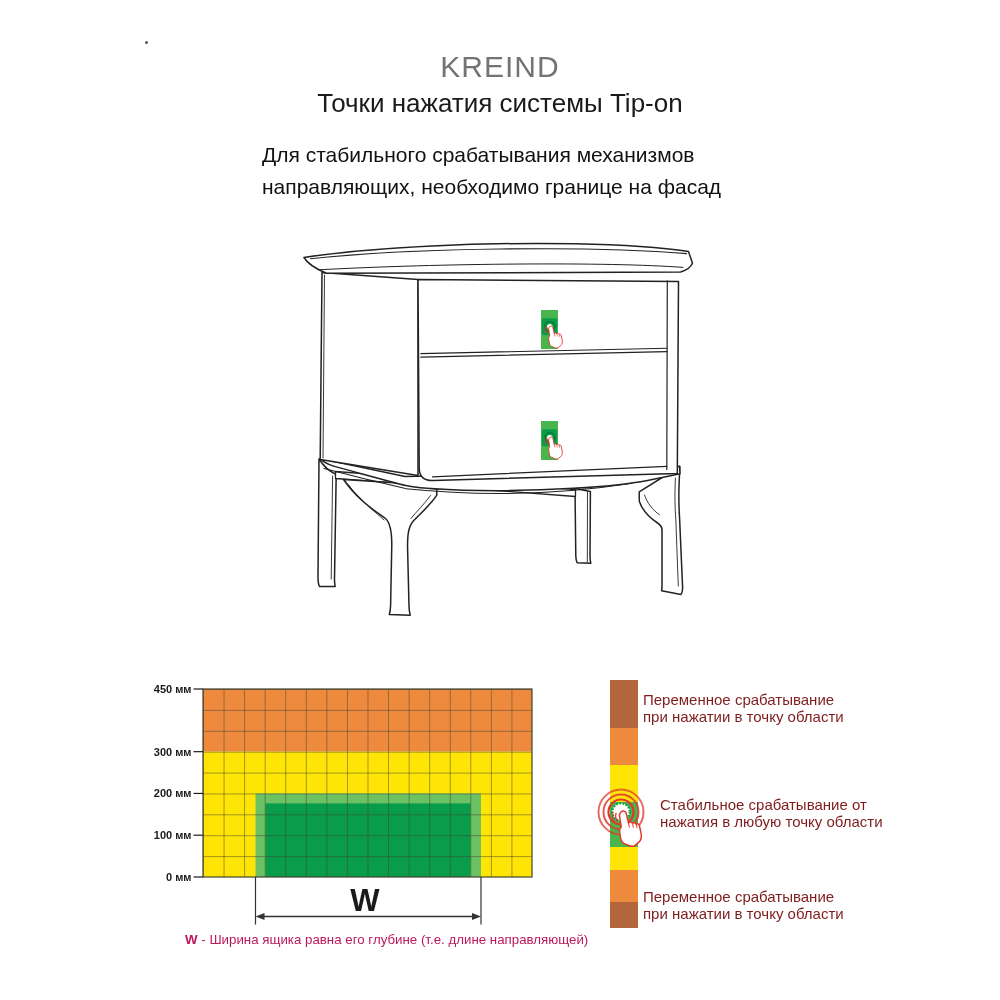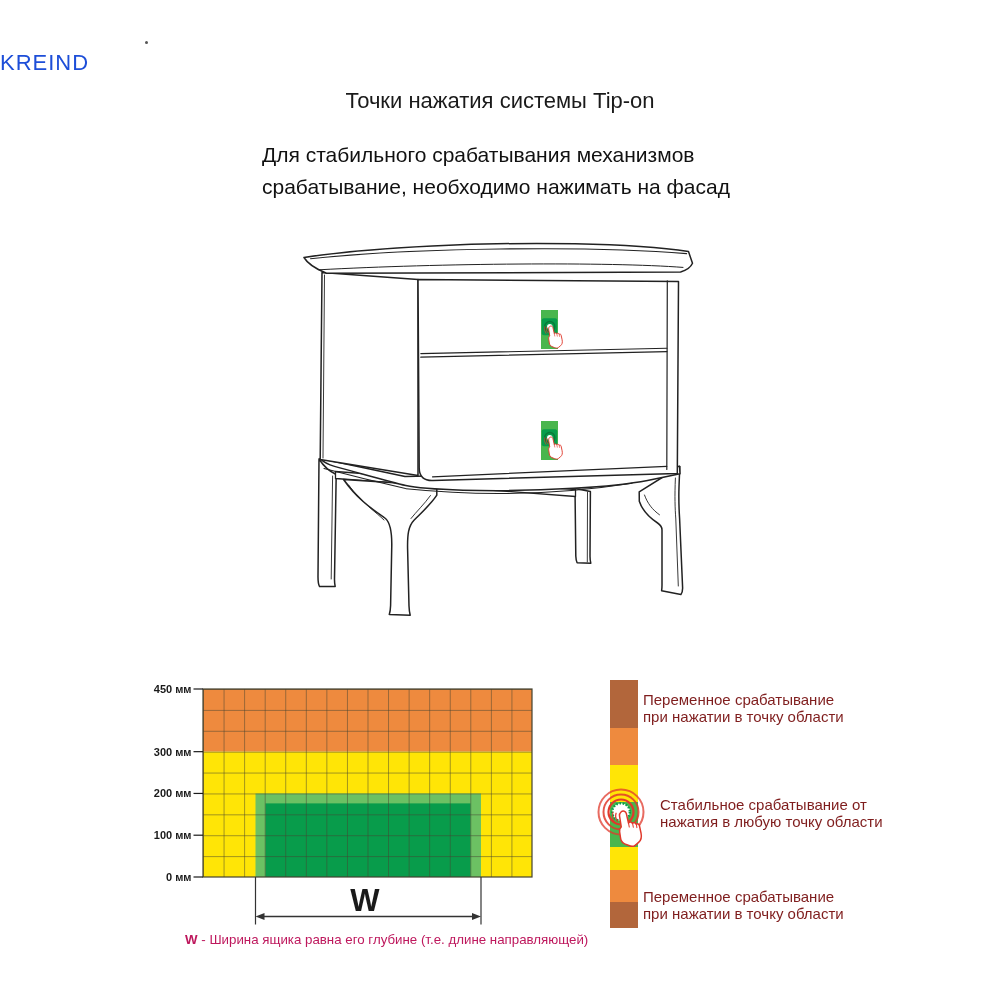--- a/index.html
+++ b/index.html
@@ -1,21 +1,21 @@
 <!DOCTYPE html>
 <html style="--c-brown: #B2663B; --c-orange: #EE8A3E; --c-yellow: #FFE506; --c-green: #49B64D; --c-green-light: #6CC163; --c-green-dark: #089C4B; --c-red: #E0392C; --c-line: #222222; --c-grid-line: #44412F; --c-text: #1A1A1A;"><head>
 <meta charset="utf-8">
 <style>
   html,body{margin:0;padding:0;background:#fff;}
   .stage{position:relative;width:1000px;height:1000px;background:#fff;overflow:hidden;
          font-family:"Liberation Sans", sans-serif;color:#1a1a1a;}
   .abs{position:absolute;}
   .stray-dot{left:145px;top:41px;width:3px;height:3px;border-radius:50%;background:#555;}
-  .title{left:0;top:50px;width:1000px;text-align:left;font-size:22px;letter-spacing:1px;color:#1d4ed8;}
-  .subtitle{left:0;top:88px;width:1000px;text-align:center;font-size:22px;color:#1a1a1a;}
+  .title{left:0;top:50px;width:1000px;text-align:center;font-size:30px;letter-spacing:1px;color:#737373;}
+  .subtitle{left:0;top:88px;width:1000px;text-align:center;font-size:26px;color:#1a1a1a;}
   .description{left:262px;top:139px;width:520px;font-size:21px;line-height:31.5px;color:#111;}
   .caption{left:185px;top:932px;width:430px;font-size:13.3px;color:#be185d;}
   .caption b{font-weight:700;}
   .legend-bar{left:610px;top:680px;width:28px;display:flex;flex-direction:column;}
   .legend-text{font-size:15px;line-height:17px;color:#7f1d1d;}
   .lt1{left:643px;top:691px;}
   .lt2{left:660px;top:796px;}
   .lt3{left:643px;top:888px;}
   svg text{font-family:"Liberation Sans", sans-serif;}
 </style>
@@ -42,21 +42,21 @@
     </defs>
   </svg>
 
   <div class="abs stray-dot"></div>
 
   <div class="abs title">KREIND</div>
   <div class="abs subtitle">Точки нажатия системы Tip-on</div>
 
   <div class="abs description">
     <div>Для стабильного срабатывания механизмов</div>
-    <div>срабатывание, необходимо нажимать на фасад</div>
+    <div>направляющих, необходимо границе на фасад</div>
   </div>
 
   <svg class="abs" style="left:280px;top:238px" width="440" height="400" viewBox="0 0 440 400">
     <g style="stroke:var(--c-line)" fill="#ffffff" stroke-width="1.5" stroke-linejoin="round" stroke-linecap="round">
 
       <path d="M39,221 L38,339 Q38,346 39.6,348.6 L55.2,348.6 Q54.4,344.5 54.5,340.5 L56.2,236.5 C49.8,233.5 43.8,228.5 39,221 Z"></path>
       <path d="M52.6,238 L51.2,341" fill="none" stroke-width="0.9"></path>
       <path d="M295,250.5 L295.8,318 Q296,322.5 297.1,324.8 L310.8,325.2 Q310,321.8 310,318.2 L310.4,253.6 Z"></path>
       <path d="M307.5,254 L307.3,324" fill="none" stroke-width="0.9"></path>
 

